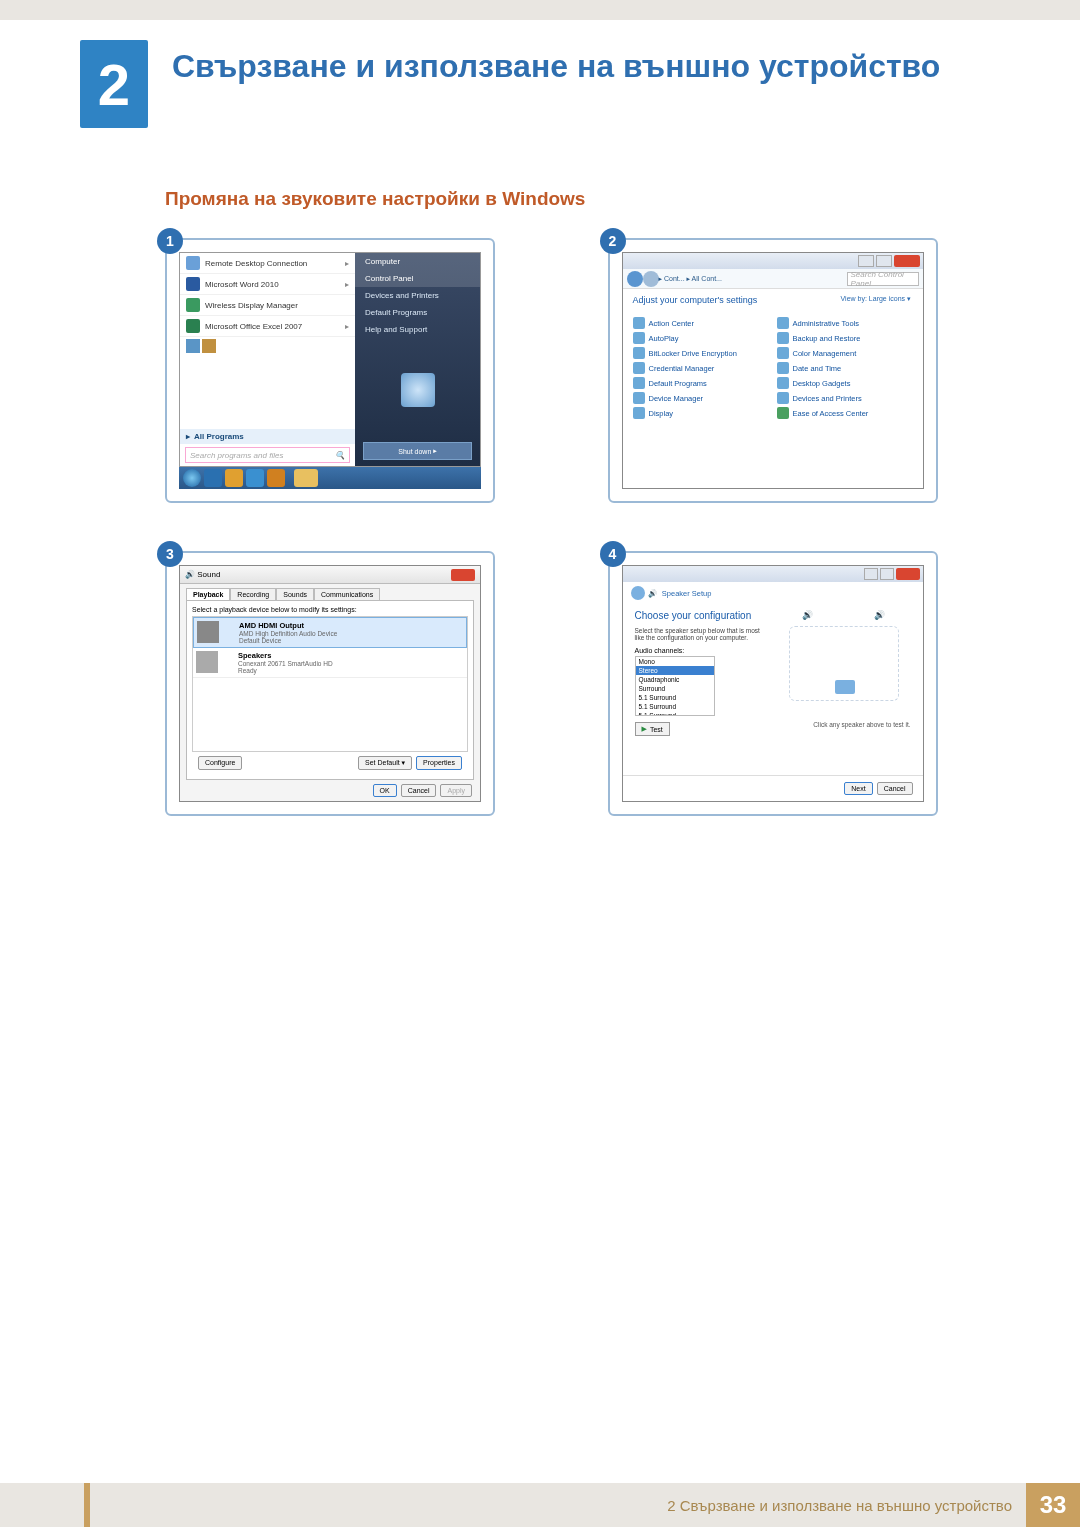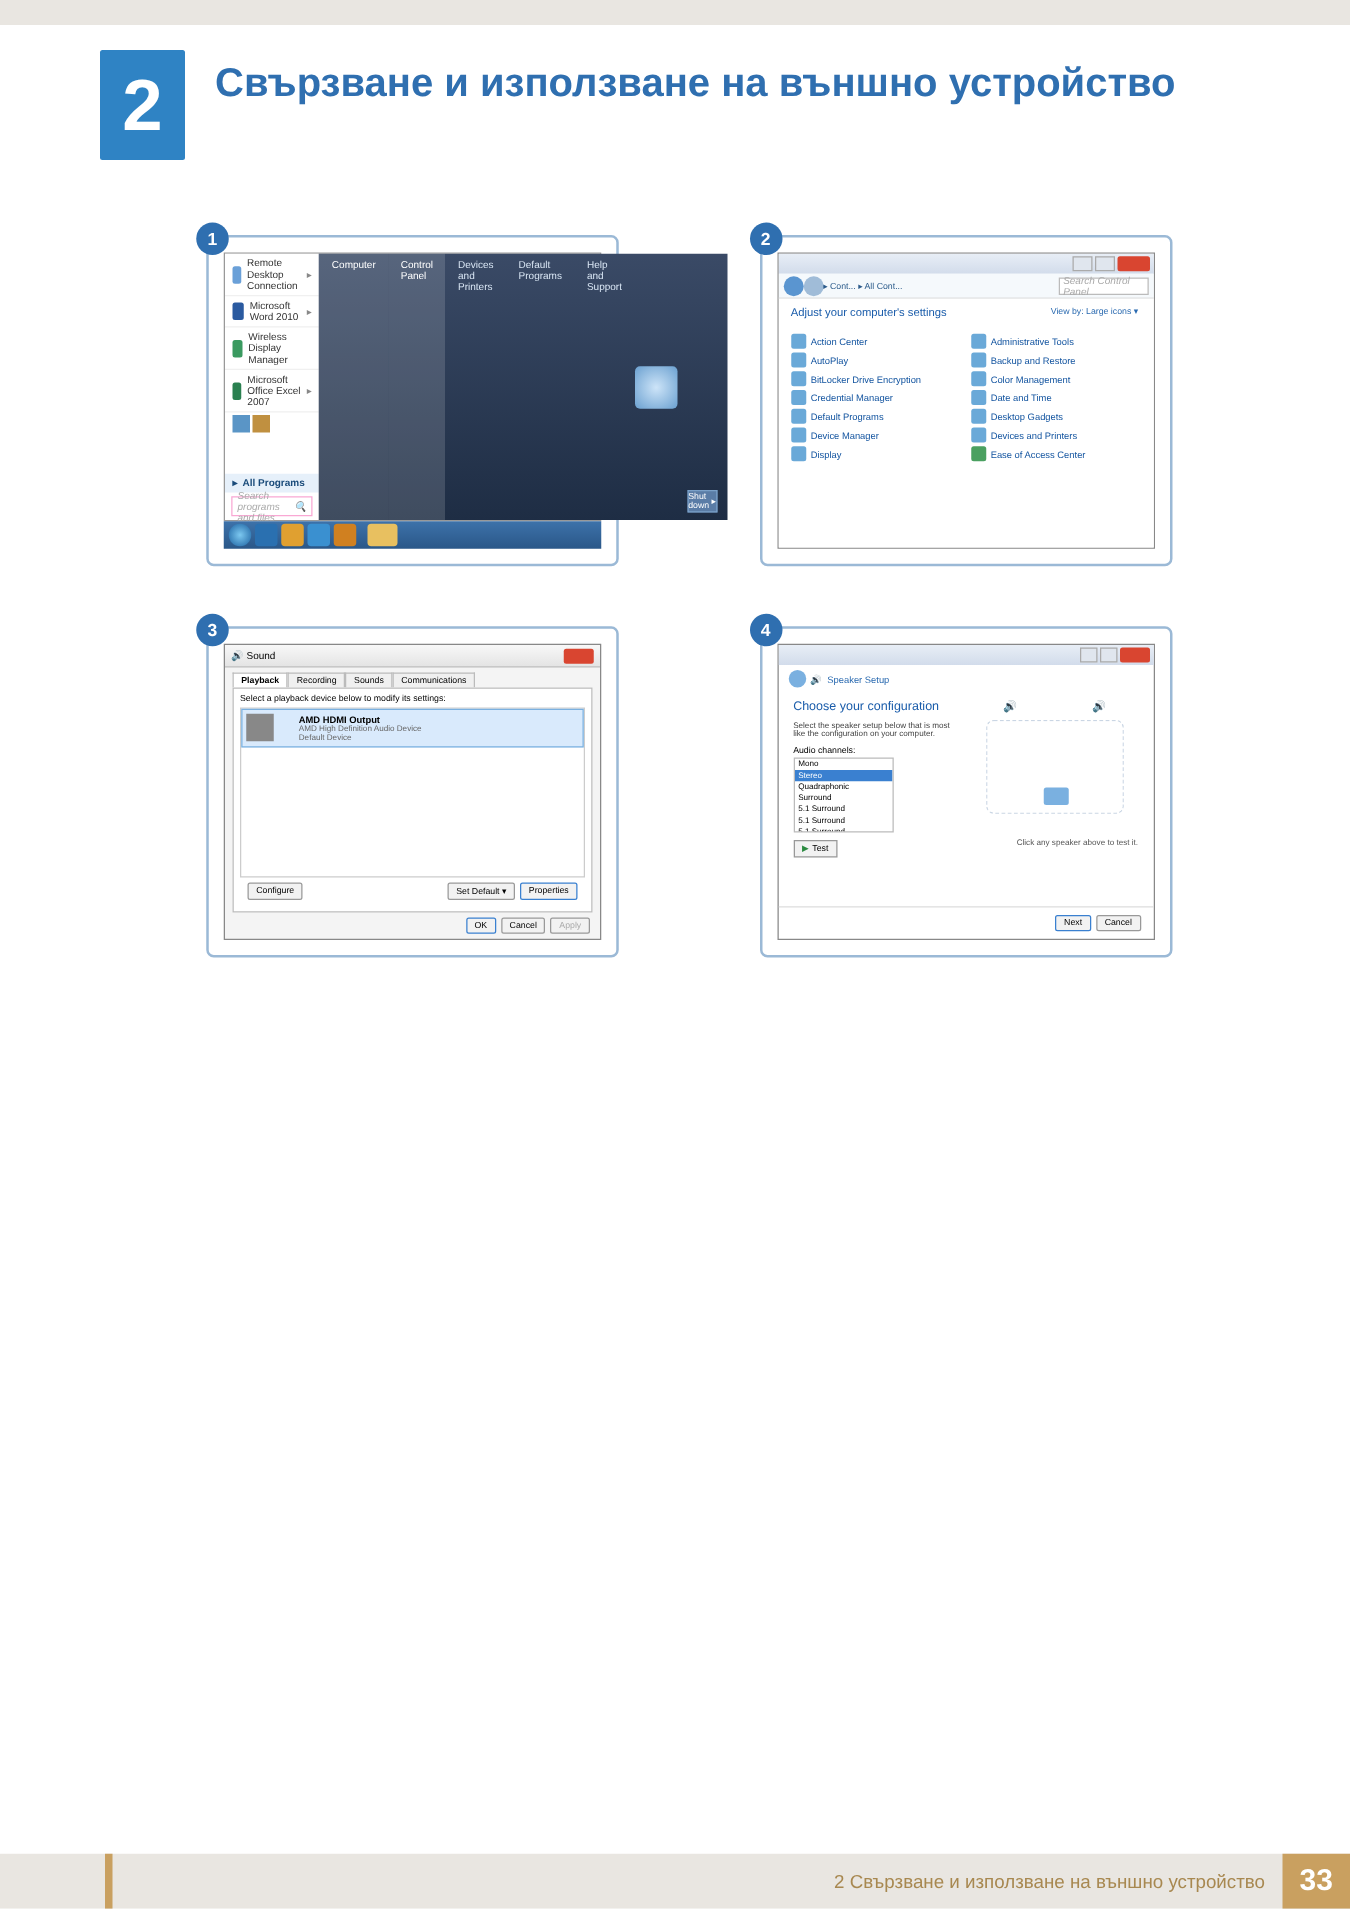--- a/index.html
+++ b/index.html
@@ -73,21 +73,21 @@
 
   
   .startmenu {
     width: 100%; height: 100%;
     display: flex;
     background: #fafafa;
     border: 1px solid #999;
     font-size: 8px;
   }
   .startmenu-left { flex: 1.4; background: #fff; display: flex; flex-direction: column; }
-  .startmenu-right { flex: 1; background: linear-gradient(#3a4a66,#1e2d44); color: #fff; display: flex; flex-direction: row; }
+  .startmenu-right { flex: 1; background: linear-gradient(#3a4a66,#1e2d44); color: #fff; display: flex; flex-direction: column; }
   .sm-item { display: flex; align-items: center; padding: 3px 6px; border-bottom: 1px solid #f0f0f0; color: #333; }
   .sm-item .ico { width: 14px; height: 14px; margin-right: 5px; background: #6aa0d8; border-radius: 2px; }
   .sm-item .chev { margin-left: auto; color: #888; font-size: 8px; }
   .sm-all { background: #e6f0fa; color: #1a4b7a; font-weight: 600; padding: 3px 6px; display:flex; align-items:center;}
   .sm-all .chev { margin-right:4px; font-size:8px;}
   .sm-search { margin: 3px 5px; height: 16px; border: 1px solid #f9a8d4; background: #fff; font-style: italic; color: #aaa; padding: 0 4px; display:flex; align-items:center; justify-content:space-between;}
   .sm-right-item { padding: 4px 10px; color: #d9e6f4; }
   .sm-right-item.hl { background: rgba(255,255,255,0.15); color: #fff; }
   .sm-shutdown { margin: auto 8px 6px 8px; height: 18px; background: #5a7ca6; border: 1px solid #7aa0c8; color: #fff; display:flex; align-items:center; justify-content:center; font-size:7px; }
   .sm-recent { display:flex; gap:2px; padding:2px 6px;}
@@ -176,20 +176,21 @@
 <body>
 
 <div class="topbar"></div>
 
 <div class="header-section">
   <div class="chapter-badge">2</div>
   <div class="chapter-title">Свързване и използване на външно устройство</div>
 </div>
 
 <div class="content">
+  <div class="subheading">Промяна на звуковите настройки в Windows</div>
 
 
   <div class="shots-grid">
 
     <div class="shot-wrap">
       <div class="step-badge">1</div>
       <div class="shot-frame">
         <div class="shot1-col">
           <div class="startmenu">
             <div class="startmenu-left">
@@ -350,20 +351,28 @@
           </div>
           <div class="snd-body">
             <div class="snd-instr">Select a playback device below to modify its settings:</div>
             <div class="snd-list">
               <div class="snd-dev sel">
                 <div class="dico"></div>
                 <div class="dtxt">
                   <b>AMD HDMI Output</b>
                   <span>AMD High Definition Audio Device</span>
                   <span>Default Device</span>
+                </div>
+              </div>
+              <div class="snd-dev">
+                <div class="dico" style="background:#aaa"></div>
+                <div class="dtxt">
+                  <b>Speakers</b>
+                  <span>Conexant 20671 SmartAudio HD</span>
+                  <span>Ready</span>
                 </div>
               </div>
             </div>
             <div class="snd-bottom">
               <div class="snd-btn">Configure</div>
               <div style="display:flex;gap:4px;">
                 <div class="snd-btn">Set Default ▾</div>
                 <div class="snd-btn" style="border:1px solid #3a80d0">Properties</div>
               </div>
             </div>

